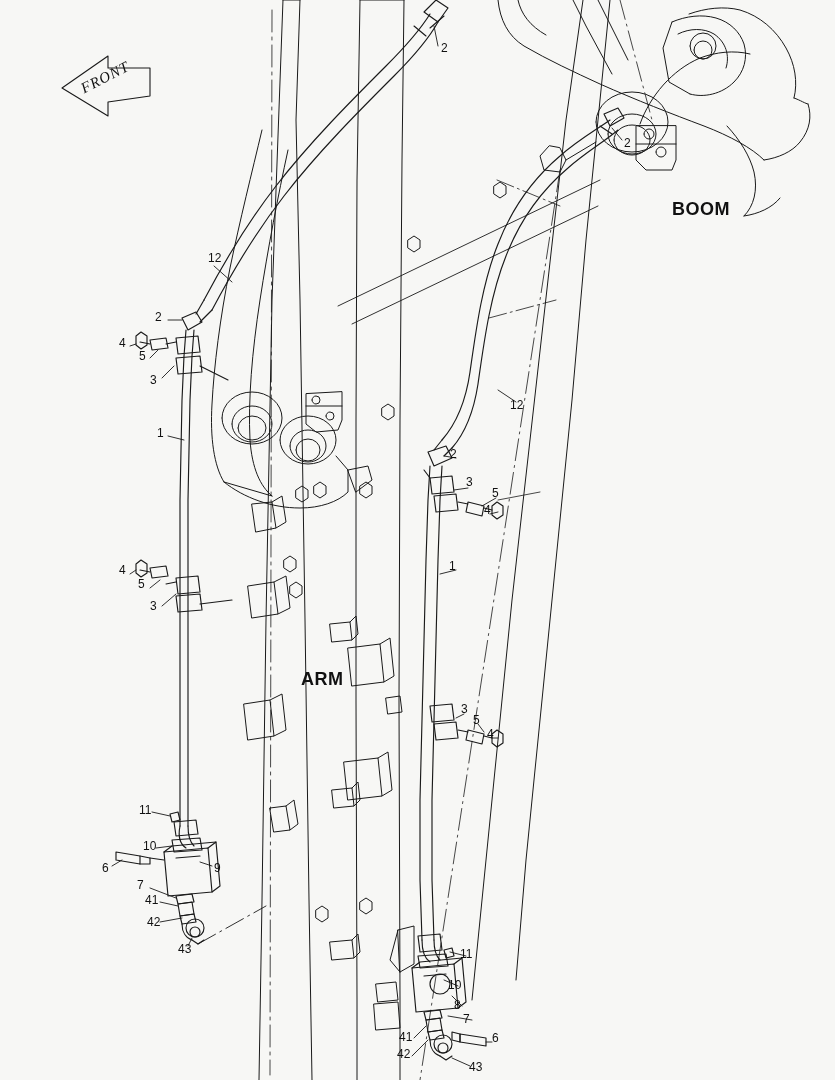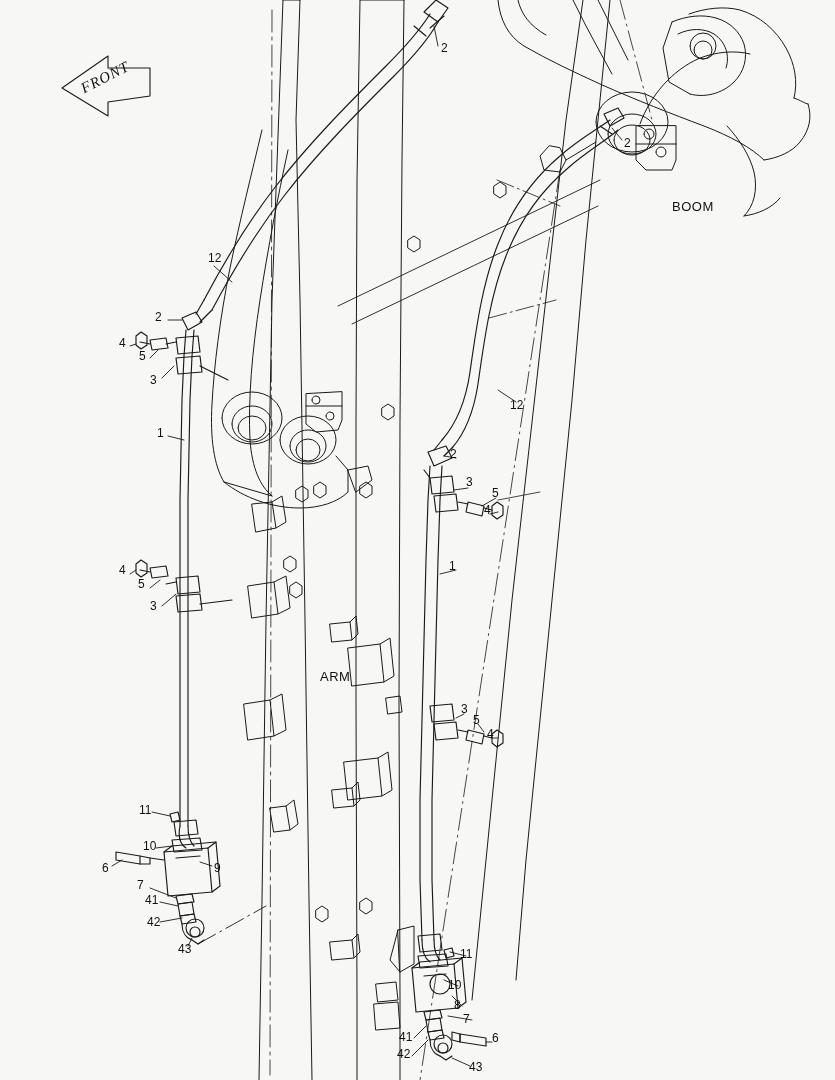--- a/index.html
+++ b/index.html
@@ -29,22 +29,23 @@
   }
   .lbl {
     position: absolute;
     font-family: "Liberation Sans", sans-serif;
     font-size: 12px;
     color: #111;
     white-space: nowrap;
     line-height: 1;
   }
   .lbl.big {
-    font-size: 13px;
+    font-size: 18px;
     letter-spacing: 0.5px;
+    font-weight: bold;
   }
   .front-text {
     position: absolute;
     left: 78px;
     top: 82px;
     font-size: 15px;
     font-style: italic;
     font-family: "Liberation Serif", serif;
     letter-spacing: 1px;
     transform: rotate(-27deg);
@@ -333,21 +334,21 @@
       <g stroke-width="1.1">
         <path d="M62 88 L108 56 L108 68 L150 68 L150 96 L108 102 L108 116 Z"></path>
       </g>
 
     </g>
   </svg>
 
   <div class="front-text">FRONT</div>
 
   <div class="lbl big" style="left:672px; top:200px;">BOOM</div>
-  <div class="lbl big" style="left:320px; top:670px;">ARM</div>
+  <div class="lbl big" style="left:301px; top:670px;">ARM</div>
 
   <div class="lbl" style="left:441px; top:42px;">2</div>
   <div class="lbl" style="left:624px; top:137px;">2</div>
   <div class="lbl" style="left:208px; top:252px;">12</div>
   <div class="lbl" style="left:155px; top:311px;">2</div>
   <div class="lbl" style="left:119px; top:337px;">4</div>
   <div class="lbl" style="left:139px; top:350px;">5</div>
   <div class="lbl" style="left:150px; top:374px;">3</div>
   <div class="lbl" style="left:510px; top:399px;">12</div>
   <div class="lbl" style="left:157px; top:427px;">1</div>

